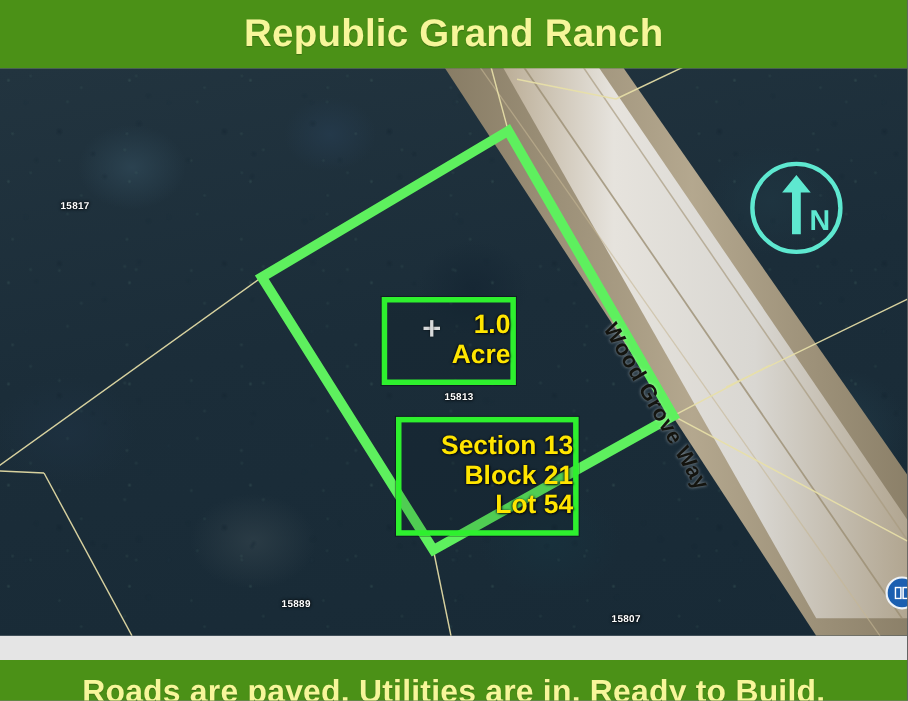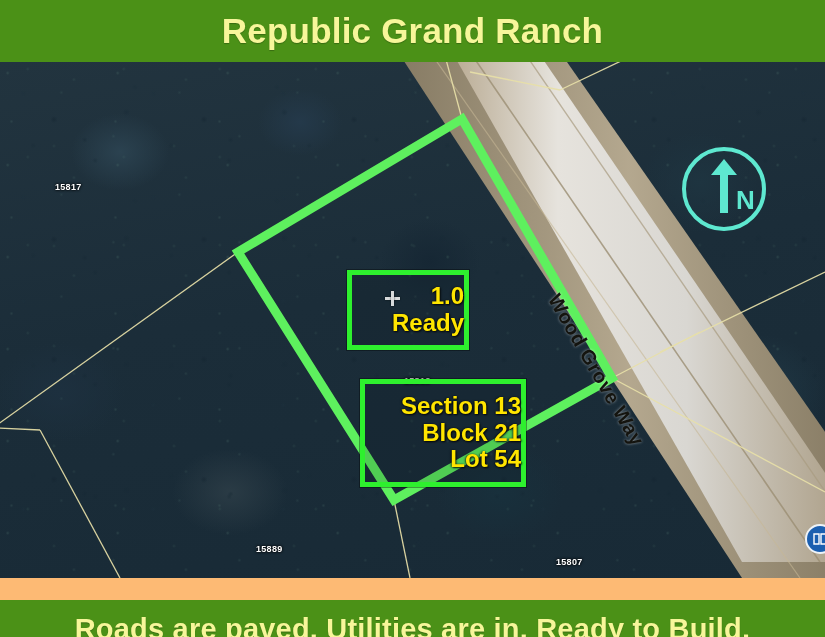--- a/index.html
+++ b/index.html
@@ -6,21 +6,21 @@
     margin: 0;
     padding: 0;
     background: #000;
   }
   #root {
     position: relative;
     width: 825px;
     height: 637px;
     overflow: hidden;
     font-family: "Liberation Sans", sans-serif;
-    background: #fdba74;
+    background: #e5e5e5;
   }
 
   
   .banner {
     position: absolute;
     left: 0;
     width: 825px;
     background: #4b9117;
     display: flex;
     align-items: center;
@@ -121,21 +121,21 @@
     position: absolute;
     color: #ffffff;
     font-size: 9px;
     font-weight: bold;
     letter-spacing: .3px;
     text-shadow: 0 0 3px rgba(0,0,0,.95), 0 0 2px rgba(0,0,0,.9);
     z-index: 15;
     white-space: nowrap;
   }
   #num-15817 { left: 55px; top: 120px; }
-  #num-15813 { left: 404px; top: 314px; text-align: center; }
+  #num-15813 { left: 404px; top: 294px; text-align: center; }
   #num-15889 { left: 256px; top: 482px; }
   #num-15807 { left: 556px; top: 495px; }
 
   #center-cross {
     position: absolute;
     left: 385px; top: 229px;
     width: 15px; height: 15px;
     z-index: 15;
   }
   #center-cross:before, #center-cross:after {
@@ -234,21 +234,21 @@
         <line x1="612" y1="316" x2="825" y2="430"></line>
         <line x1="470" y1="10" x2="560" y2="28"></line>
         <line x1="560" y1="28" x2="640" y2="-10"></line>
       </g>
 
       <polygon points="462,57 238,190 394,438 612,316" fill="none" stroke="#5ef05e" stroke-width="9" stroke-linejoin="miter"></polygon>
     </svg>
 
     <div class="info-box" id="acre-box">
       <span class="line">1.0</span>
-      <span class="line">Ready</span>
+      <span class="line">Acre</span>
     </div>
 
     <div class="info-box" id="parcel-box">
       <span class="line">Section 13</span>
       <span class="line">Block 21</span>
       <span class="line">Lot  54</span>
     </div>
 
     <div id="center-cross"></div>
     <div class="parcel-num" id="num-15813">15813</div>

